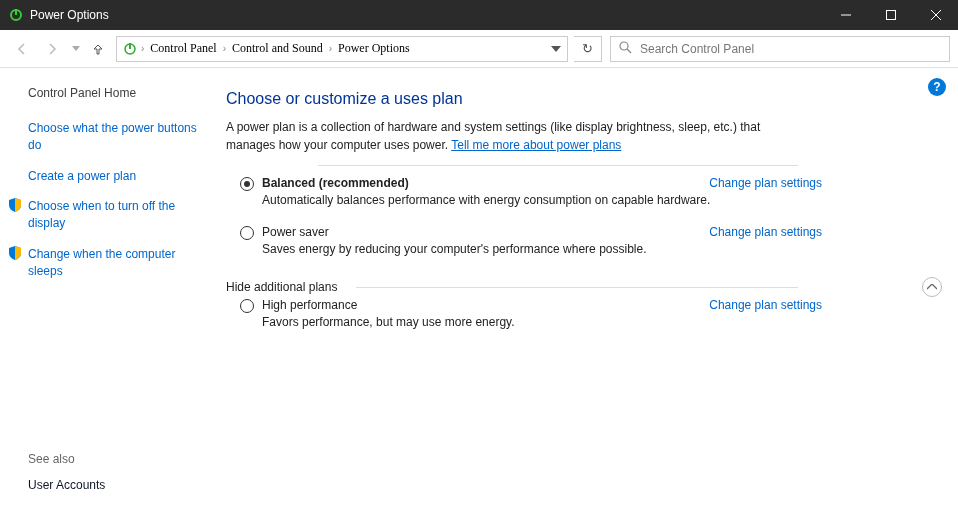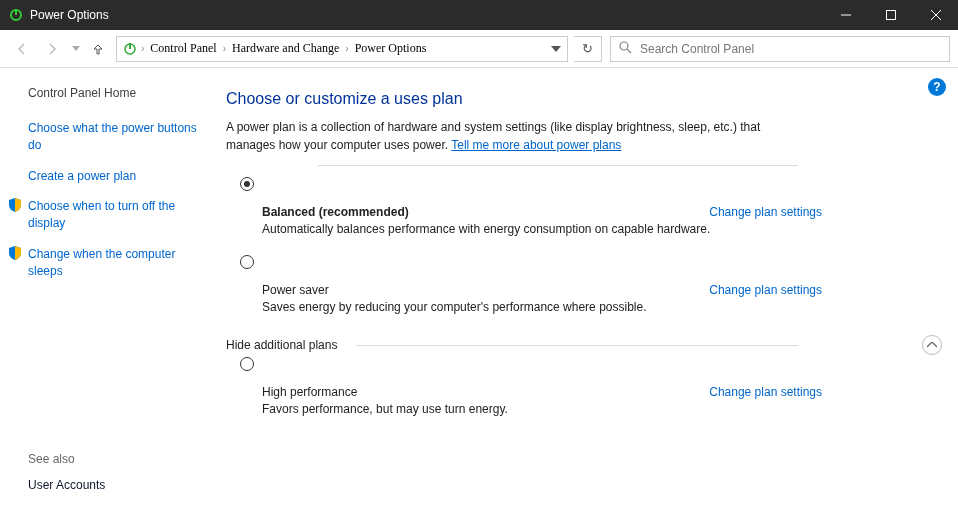--- a/index.html
+++ b/index.html
@@ -45,21 +45,21 @@
     .group-line { border-top:1px solid #ddd; margin-top:-7px; margin-left:92px; width:480px;}
     .group-line2 { border-top:1px solid #ddd; margin-top:-7px; margin-left:130px; width:442px;}
     .plan { padding: 10px 0 8px 14px; display:flex; align-items:flex-start;}
     .radio { width:14px; height:14px; border:1px solid #333; border-radius:50%; margin-right:8px; margin-top:1px; display:flex; align-items:center; justify-content:center; flex-shrink:0;}
     .radio.selected::after { content:""; width:6px; height:6px; background:#333; border-radius:50%;}
     .plan-body { flex:1;}
     .plan-name { font-weight:bold;}
     .plan-name.normal { font-weight:normal;}
     .plan-desc { color:#222; margin-top:3px;}
     .change-link { color:#0066cc; cursor:pointer; margin-left:20px; white-space:nowrap;}
-    .plan-row { display:flex; width:560px;margin-top:29px;}
+    .plan-row { display:flex; width:560px;}
     .collapse-btn { position:absolute; right:-24px; top:-3px; width:20px; height:20px; border:1px solid #bbb; border-radius:50%; display:flex; align-items:center; justify-content:center; color:#666; font-size:10px; cursor:pointer;}
   </style>
 </head>
 <body>
 
 <div class="titlebar">
   <div class="titlebar-icon">
     <svg width="14" height="14" viewBox="0 0 14 14">
         <circle cx="7" cy="7" r="5" fill="none" stroke="#3c3" stroke-width="2"></circle>
         <rect x="6" y="1" width="2" height="6" fill="#3c3"></rect>
@@ -110,21 +110,21 @@
   <div class="addressbar">
     <div class="addr-icon">
       <svg width="16" height="16" viewBox="0 0 16 16">
           <circle cx="8" cy="8" r="5" fill="none" stroke="#3a3" stroke-width="1.5"></circle>
           <rect x="7" y="2" width="2" height="6" fill="#3a3"></rect>
         </svg>
     </div>
     <span class="breadcrumb-sep">›</span>
     <span class="breadcrumb-seg">Control Panel</span>
     <span class="breadcrumb-sep">›</span>
-    <span class="breadcrumb-seg">Hardware and Change</span>
+    <span class="breadcrumb-seg">Control and Sound</span>
     <span class="breadcrumb-sep">›</span>
     <span class="breadcrumb-seg">Power Options</span>
     <div class="addr-spacer"></div>
     <div class="addr-drop">
       <svg width="10" height="6">
           <path d="M0 0 L10 0 L5 6 Z" fill="#555"></path>
         </svg>
     </div>
   </div>
   <div class="refresh-btn">↻</div>
@@ -215,19 +215,19 @@
           </svg>
       </div>
 
       <div class="plan">
         <div class="radio"></div>
         <div class="plan-body">
           <div class="plan-row">
             <div class="plan-name normal" style="flex:1">High performance</div>
             <div class="change-link">Change plan settings</div>
           </div>
-          <div class="plan-desc">Favors performance, but may use turn energy.</div>
+          <div class="plan-desc">Favors performance, but may use more energy.</div>
         </div>
       </div>
     </div>
 
   </div>
 </div>
 
 </body></html>

